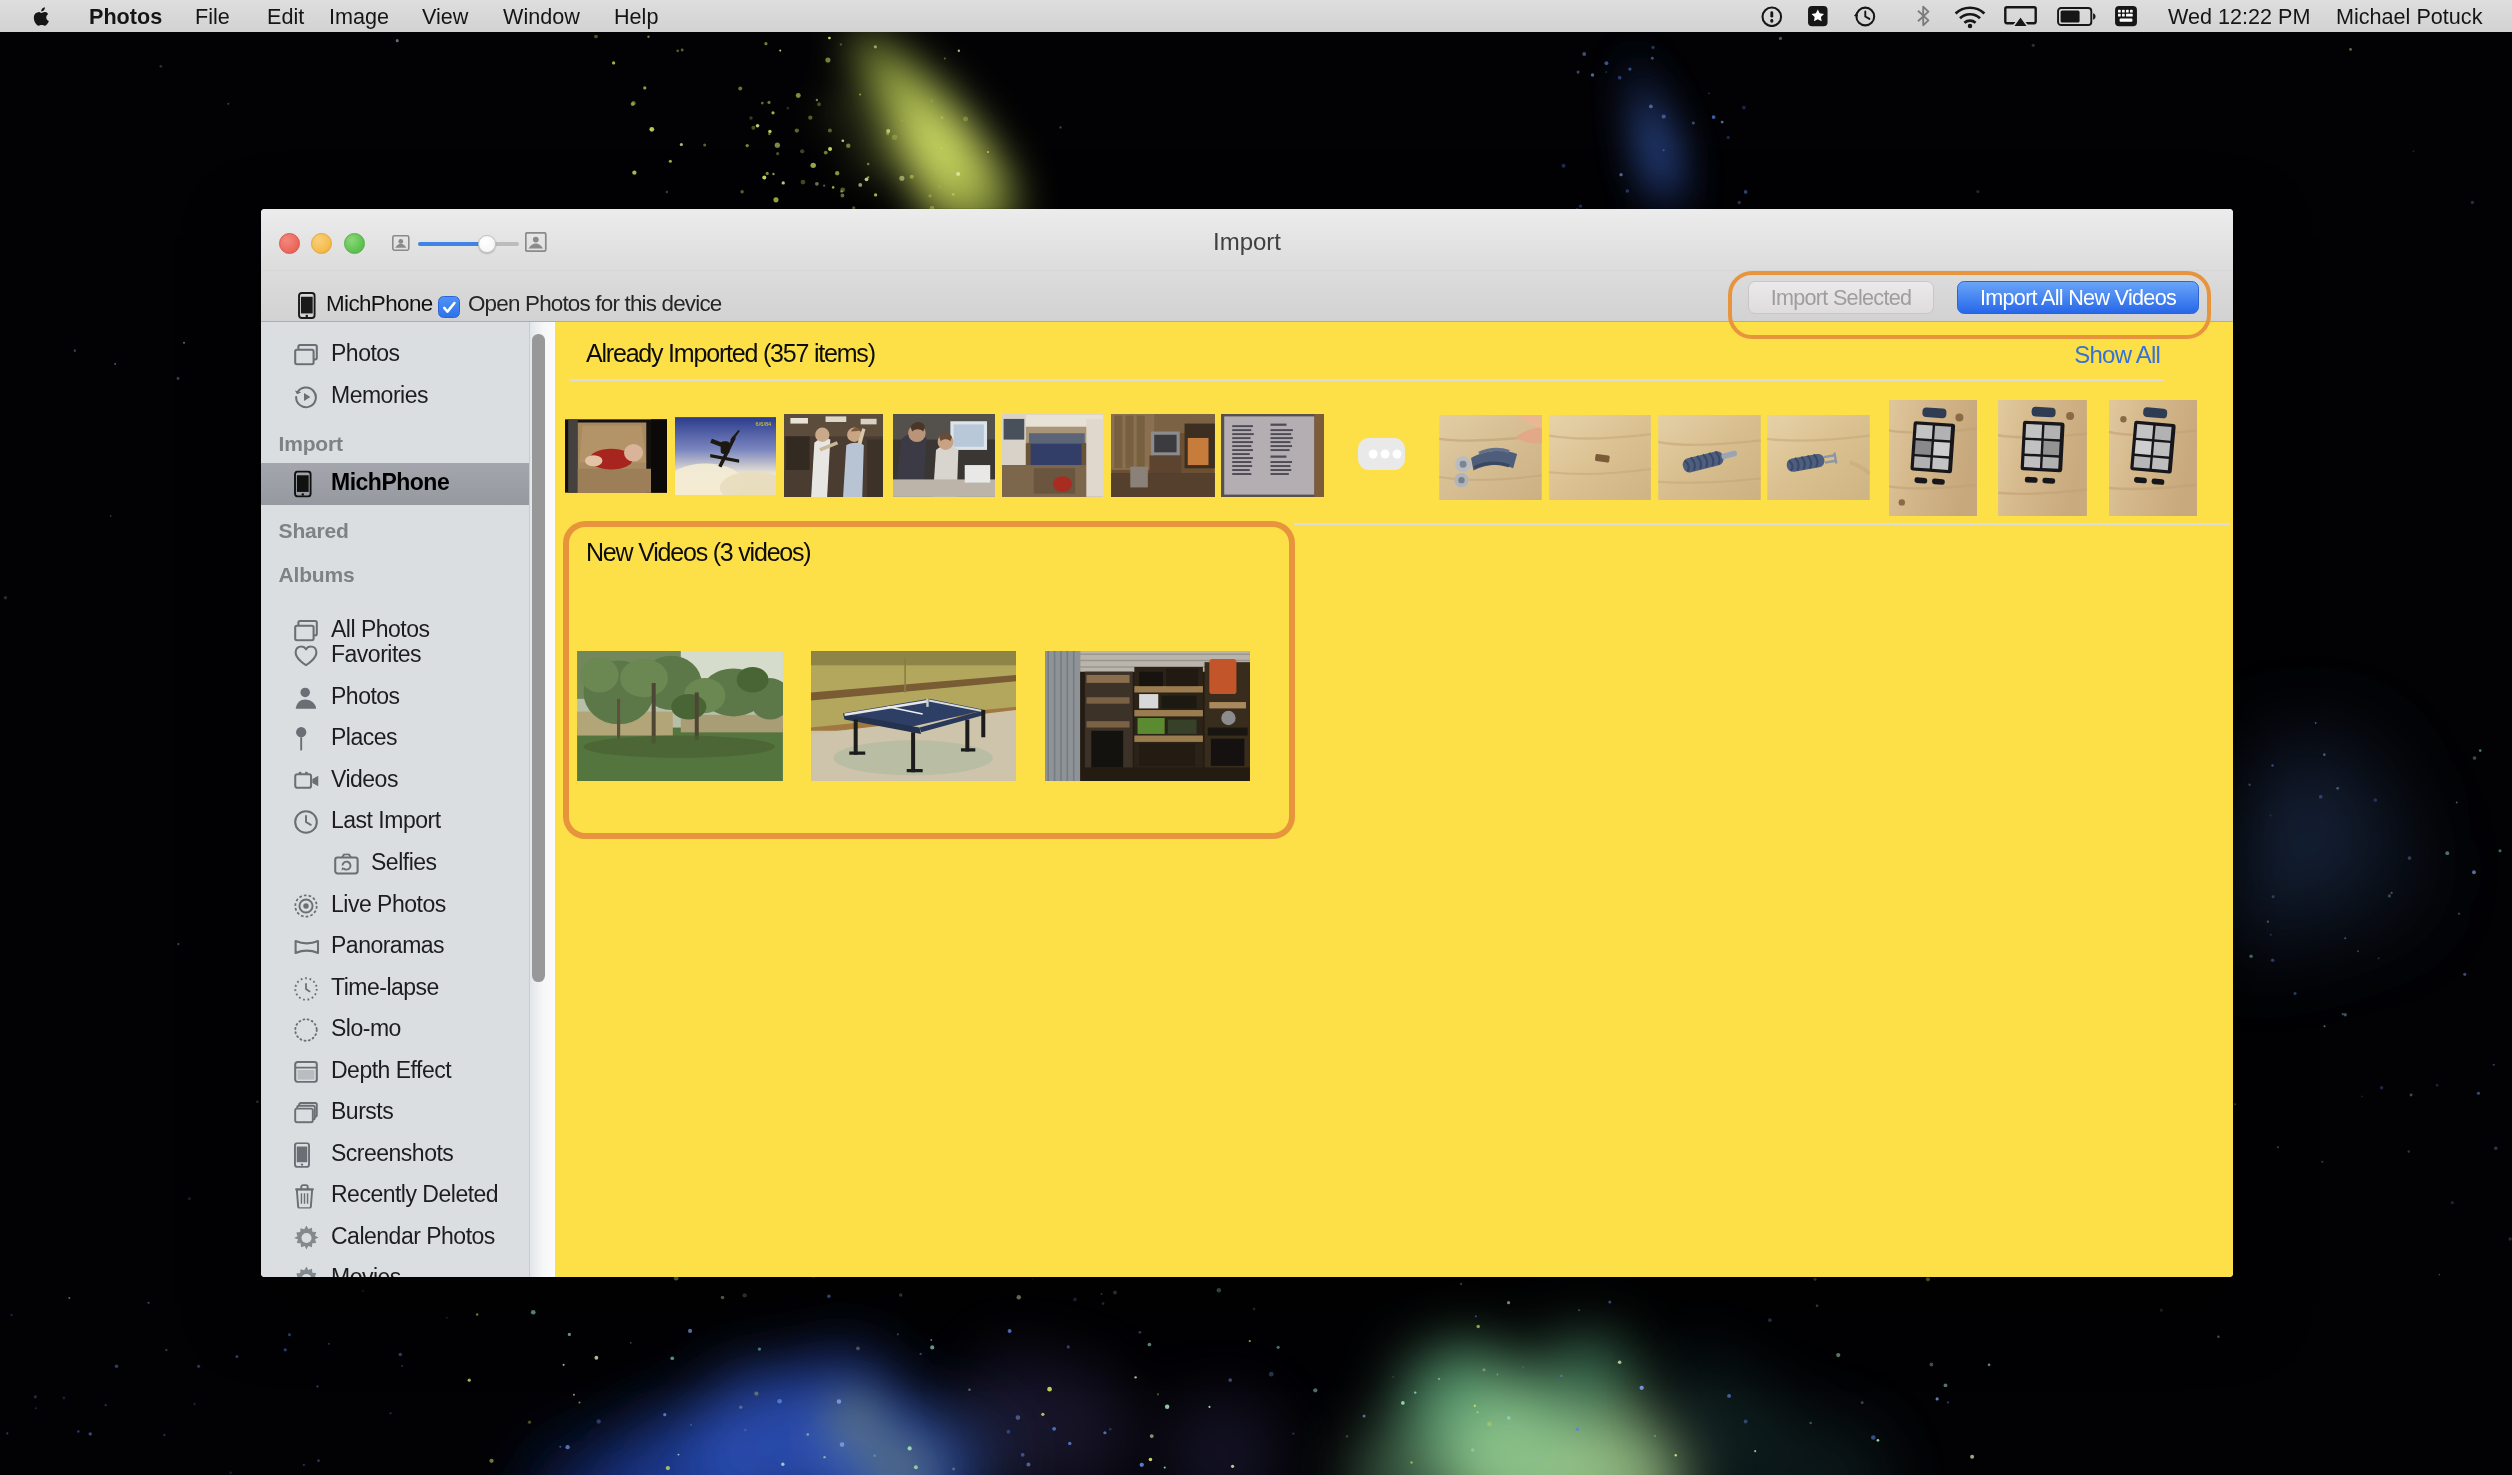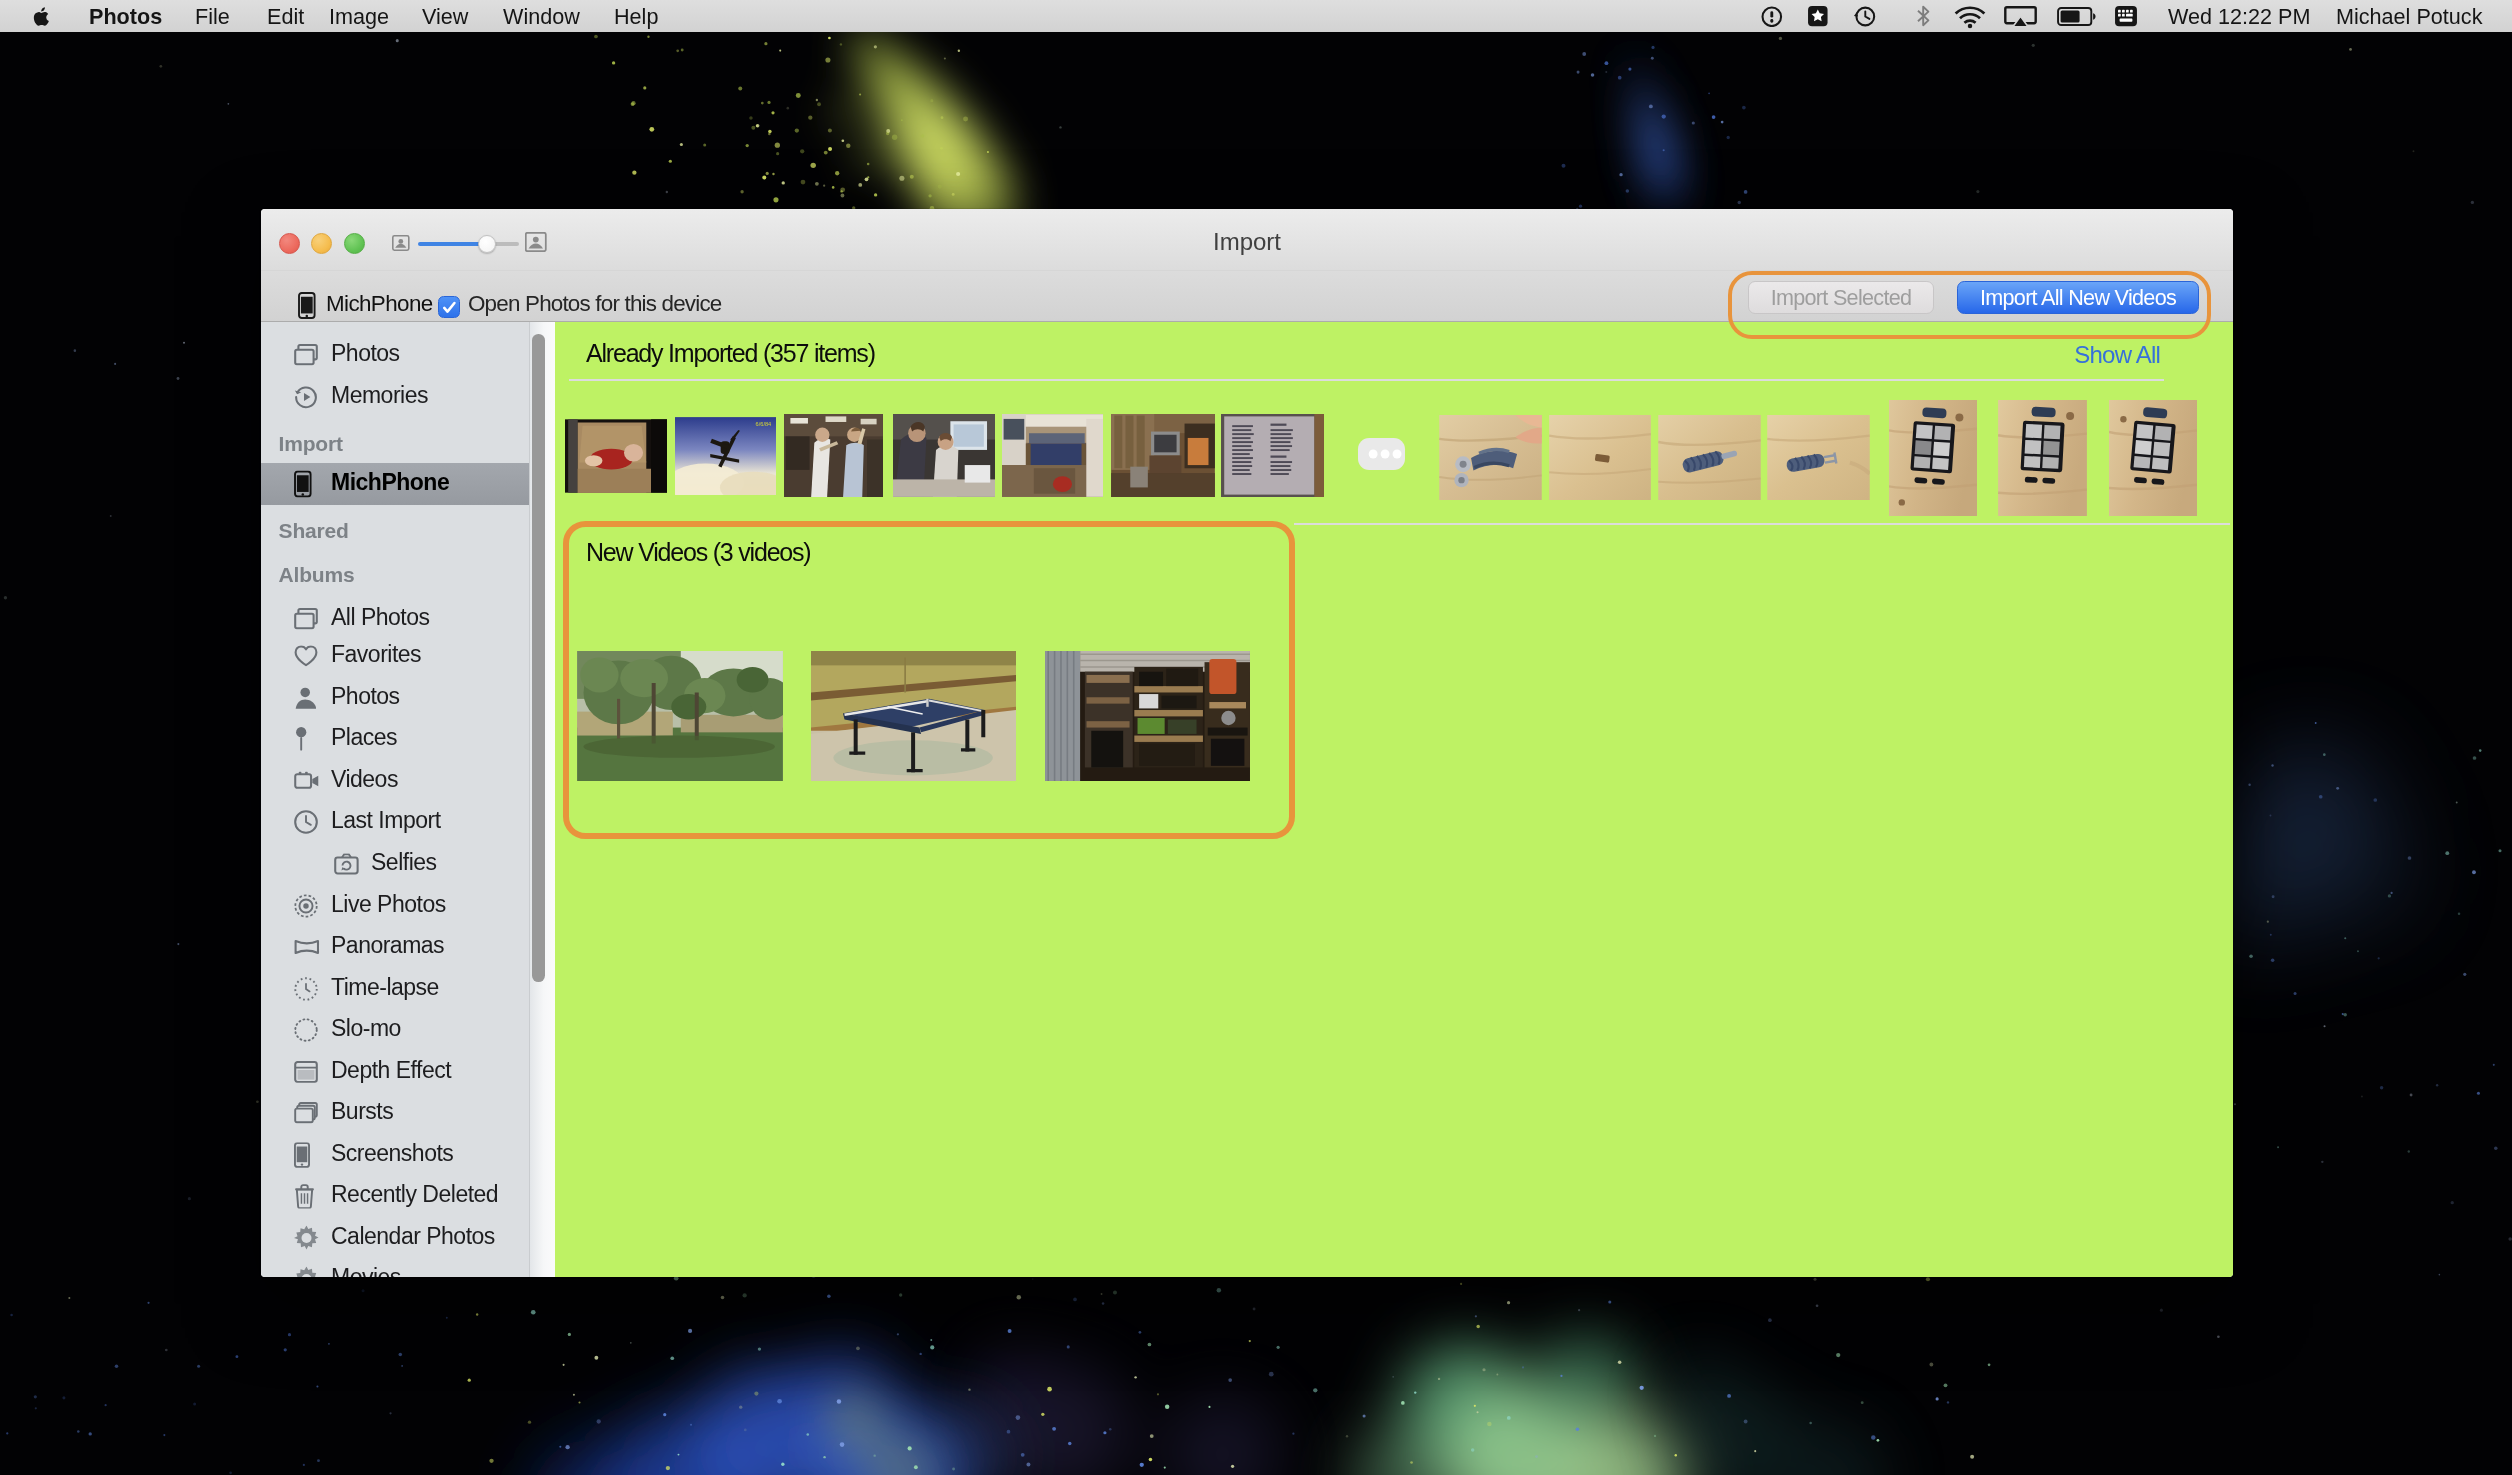--- a/index.html
+++ b/index.html
@@ -12,21 +12,21 @@
 
 #win { position:absolute; left:261px; top:209px; width:1972px; height:1068px; border-radius:4px; overflow:hidden; background:#fff; box-shadow:0 27px 72px rgba(0,0,0,0.65), 0 0 1.6px rgba(0,0,0,0.4); }
 #titlebar { position:absolute; left:0; top:0; width:1972px; height:62px; background:linear-gradient(#ececec,#dcdcdc); border-bottom:0.8px solid #d6d6d6; }
 #toolbar { position:absolute; left:0; top:62px; width:1972px; height:51px; background:linear-gradient(#dcdcdc,#d2d2d2); border-bottom:1.6px solid #acacac; }
 #wtitle { position:absolute; left:0; top:19px; width:1972px; text-align:center; font-size:24px; color:#404040; }
 .tl { position:absolute; top:24px; width:21px; height:21px; border-radius:50%; }
 #mainarea { position:absolute; left:0; top:113px; width:1972px; height:955px; }
 #sidebar { position:absolute; left:0; top:0; width:268px; height:955px; background:#dbdee1; }
 #sstrip { position:absolute; left:268px; top:0; width:26px; height:955px; background:linear-gradient(90deg,#e3e6e9,#f6f7f8 55%,#fbfbfc); border-left:0.8px solid #c9cccf; }
 #sthumb { position:absolute; left:271px; top:12px; width:12.8px; height:648px; border-radius:6.4px; background:#989898; }
-#content { position:absolute; left:294px; top:0; width:1678px; height:955px; background:#bef264; }
+#content { position:absolute; left:294px; top:0; width:1678px; height:955px; background:#fde047; }
 .srow { position:absolute; left:0; width:268px; height:42px; font-size:23px; color:#1d1d1f; }
 .srow .lbl { position:absolute; left:70px; top:50%; transform:translateY(-54%); white-space:nowrap; letter-spacing:-0.5px; }
 .srow svg { position:absolute; left:33px; top:50%; transform:translateY(-50%); }
 .shead { position:absolute; left:17.6px; width:240px; height:42px; font-size:21px; font-weight:bold; color:#7d8287; }
 .shead span { position:absolute; top:50%; transform:translateY(-54%); letter-spacing:-0.2px; }
 #selrow { position:absolute; left:0; top:141px; width:268px; height:42px; background:linear-gradient(#a3a7ad,#969aa0); }
 
 .h1 { position:absolute; font-size:25px; color:#0c0c0c; letter-spacing:-1.2px; white-space:nowrap; }
 .divider { position:absolute; height:1.6px; background:#dcdcdc; }
 .thumb { position:absolute; overflow:hidden; }
@@ -635,21 +635,21 @@
               <circle cx="11" cy="30.2" r="1.6" fill="#111"></circle>
             </svg>
             <span class="lbl" style="font-weight:600; color:#000;">MichPhone</span>
           </div>
       <div class="shead" style="top:189px;">
             <span>Shared</span>
           </div>
       <div class="shead" style="top:233px;">
             <span>Albums</span>
           </div>
-      <div class="srow" style="top:276px;padding-left:24px;">
+      <div class="srow" style="top:288px;padding-left:24px;">
             <svg width="24" height="22.4" viewBox="0 0 30 28">
               <rect x="5.5" y="1.5" width="23" height="18" rx="2" fill="none" stroke="#6a6f75" stroke-width="2.6"></rect>
               <rect x="1.5" y="7.5" width="23" height="18" rx="2" fill="#dbdee1" stroke="#6a6f75" stroke-width="2.6"></rect>
             </svg>
             <span class="lbl">All Photos</span>
           </div>
       <div class="srow" style="top:313px;">
             <svg width="24" height="21.6" viewBox="0 0 30 27">
               <path d="M15 25S2 17.5 2 8.8C2 4.5 5.2 1.6 8.9 1.6c2.6 0 4.9 1.4 6.1 3.6 1.2-2.2 3.5-3.6 6.1-3.6 3.7 0 6.9 2.9 6.9 7.2C28 17.5 15 25 15 25z" fill="none" stroke="#6a6f75" stroke-width="2.6" stroke-linejoin="round"></path>
             </svg>

